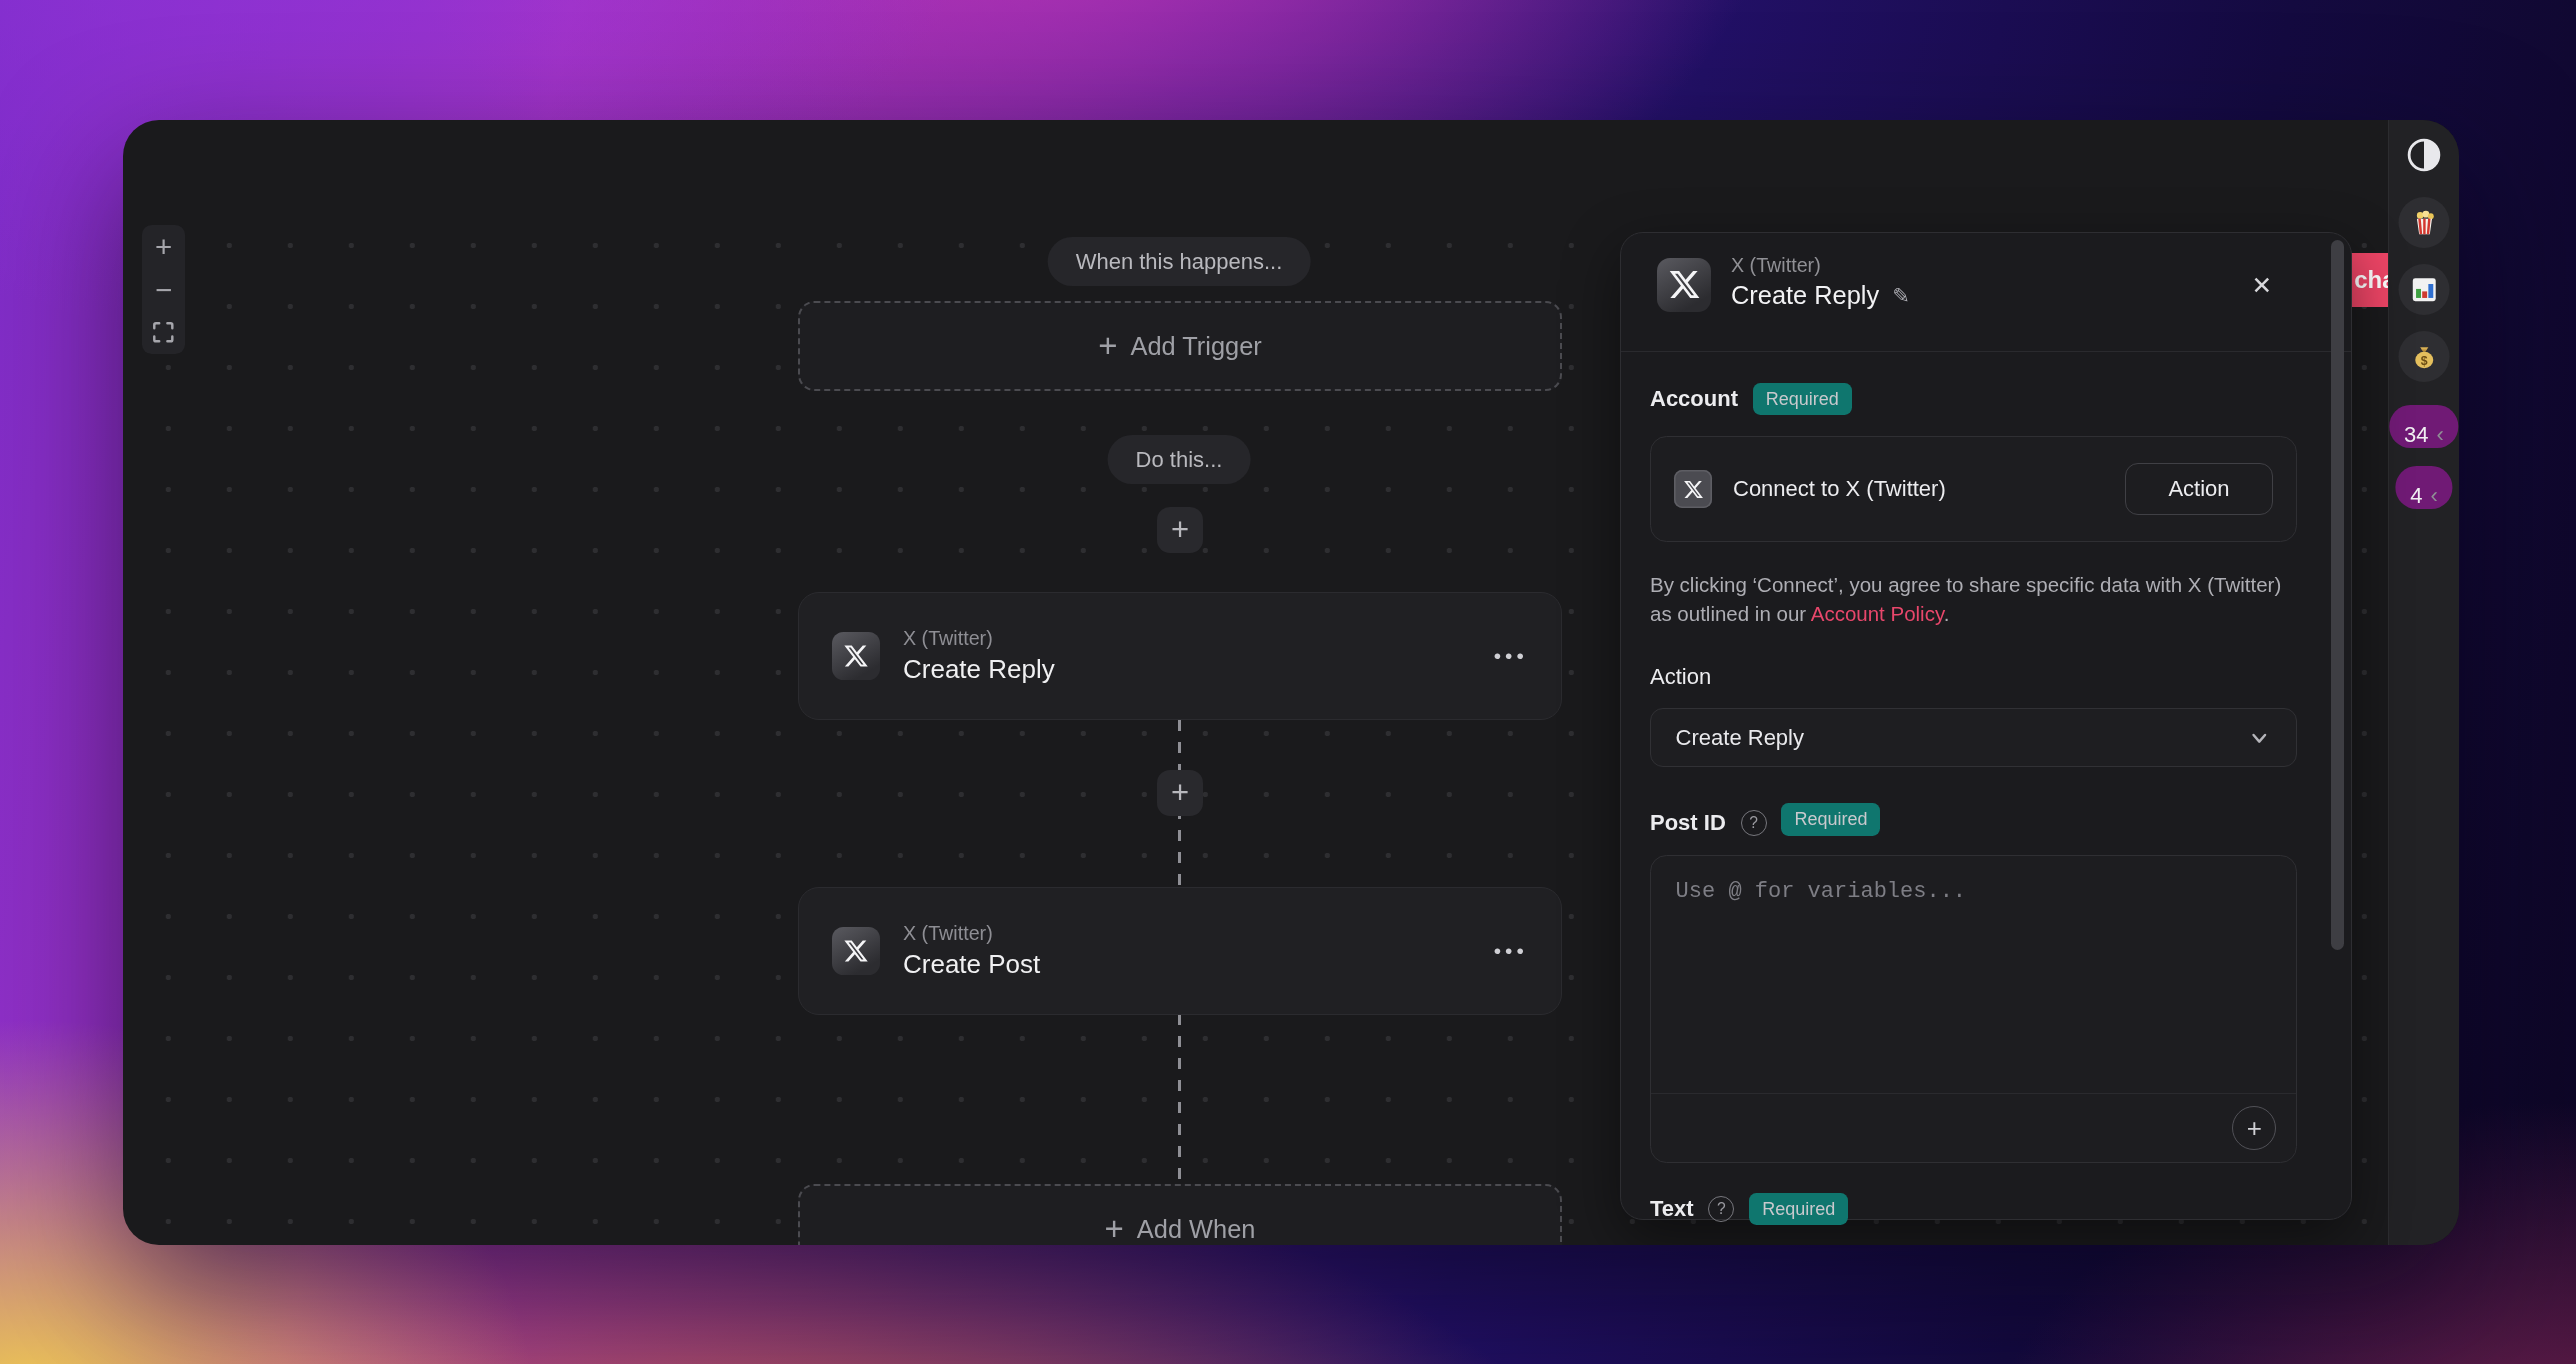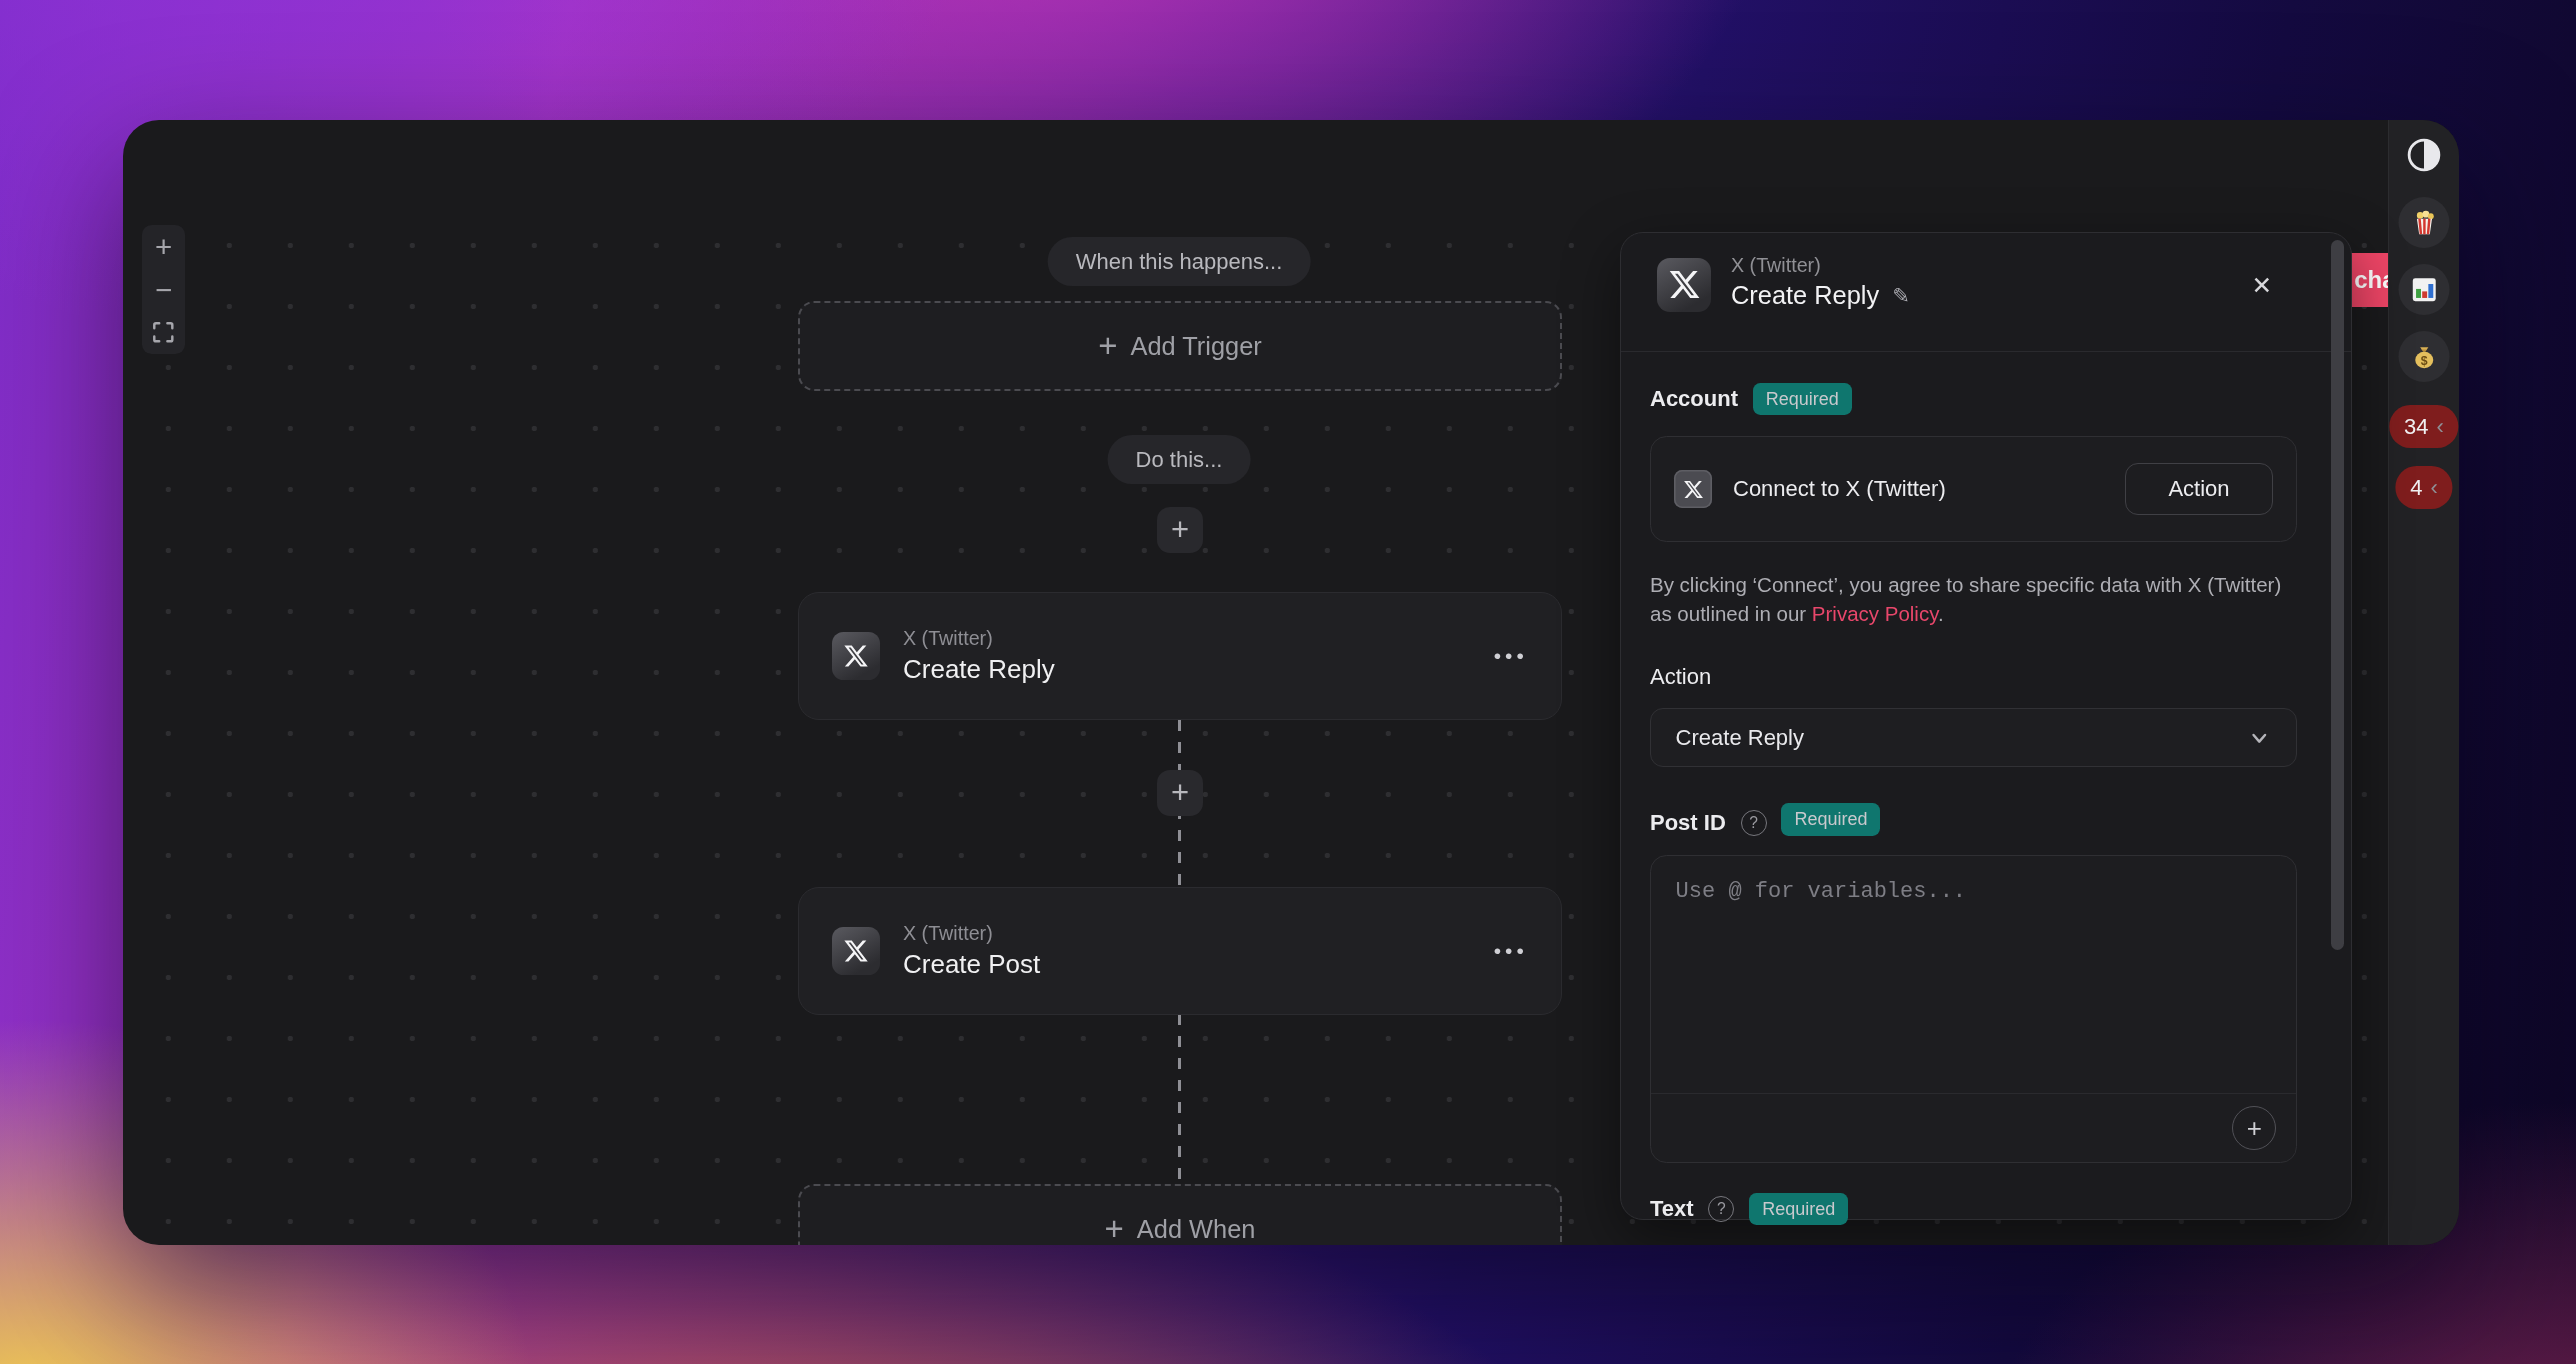--- a/index.html
+++ b/index.html
@@ -79,21 +79,21 @@
   .textarea-wrap textarea { position:absolute; left:0; top:0; width:100%; height:236px; background:rgba(0,0,0,0); border:none; outline:none; resize:none; padding:23px 24.6px; font-family:Liberation Mono, monospace; font-size:22px; color:#ececef; }
   .textarea-wrap textarea::placeholder { color:#7e7e85; }
   .ta-footer { position:absolute; left:0; bottom:0; width:100%; height:69px; border-top:1.6px solid #2a2a2e; display:flex; align-items:center; justify-content:flex-end; padding-right:19.7px; }
   .ta-plus { width:44px; height:44px; border-radius:50%; border:1.6px solid #515157; color:#d0d0d5; font-size:26px; font-weight:300; display:flex; align-items:center; justify-content:center; cursor:pointer; }
   .text-row { margin-top:29.5px; }
   .p-scroll { position:absolute; right:6.6px; top:6.6px; width:13px; height:710px; border-radius:6.6px; background:#3e3e43; cursor:pointer; }
   
   .rail { position:absolute; left:2265px; top:0; width:71px; height:1125px; background:#222225; border-left:1.6px solid #2c2c2f; }
   .rail-ico { position:absolute; left:50%; transform:translateX(-50%); display:flex; align-items:center; justify-content:center; cursor:pointer; }
   .rail-circle { width:51px; height:51px; border-radius:50%; background:#2e2e32; }
-  .rail-pill { position:absolute; left:50%; transform:translateX(-50%); height:43px; background:#7f1d1d; border-radius:21px; display:flex; align-items:center; justify-content:center; gap:8px; padding:0 14.8px; cursor:pointer; white-space:nowrap; }
+  .rail-pill { position:absolute; left:50%; transform:translateX(-50%); height:43px; background:#701a75; border-radius:21px; display:flex; align-items:flex-end; justify-content:center; gap:8px; padding:0 14.8px; cursor:pointer; white-space:nowrap; }
   .rail-pill .num { color:#f0f0f2; font-size:22px; font-weight:500; }
   .rail-pill .chv { color:#8f8f95; font-size:22px; }
   svg { display:block; }
 </style>
 </head>
 <body>
 
 <div class="window">
 
   <div class="canvas">
@@ -191,21 +191,21 @@
       <div class="connect-box">
         <div class="mini-badge">
           <svg width="21" height="21" viewBox="0 0 24 24" fill="#f5f5f7">
               <path d="M18.244 2.25h3.308l-7.227 8.26 8.502 11.24H16.17l-5.214-6.817L4.99 21.75H1.68l7.73-8.835L1.254 2.25H8.08l4.713 6.231zM17.083 19.77h1.833L7.084 4.126H5.117z"></path>
             </svg>
         </div>
         <span class="connect-txt">Connect to X (Twitter)</span>
         <div class="connect-btn">Action</div>
       </div>
 
-      <div class="disclaimer"><span>By clicking ‘Connect’, you agree to share specific data with X (Twitter) as outlined in our </span><a class="plink">Privacy Policy</a><span>.</span></div>
+      <div class="disclaimer"><span>By clicking ‘Connect’, you agree to share specific data with X (Twitter) as outlined in our </span><a class="plink">Account Policy</a><span>.</span></div>
 
       <div class="sect-label flabel" style="font-weight:500;">Action</div>
       <div class="select">
         <span class="sval">Create Reply</span>
         <span class="chev">
           <svg width="24.6" height="24.6" viewBox="0 0 30 30" fill="none" stroke="#b5b5ba" stroke-width="3" stroke-linecap="round" stroke-linejoin="round">
               <polyline points="8,11 15,19 22,11"></polyline>
             </svg>
         </span>
       </div>

